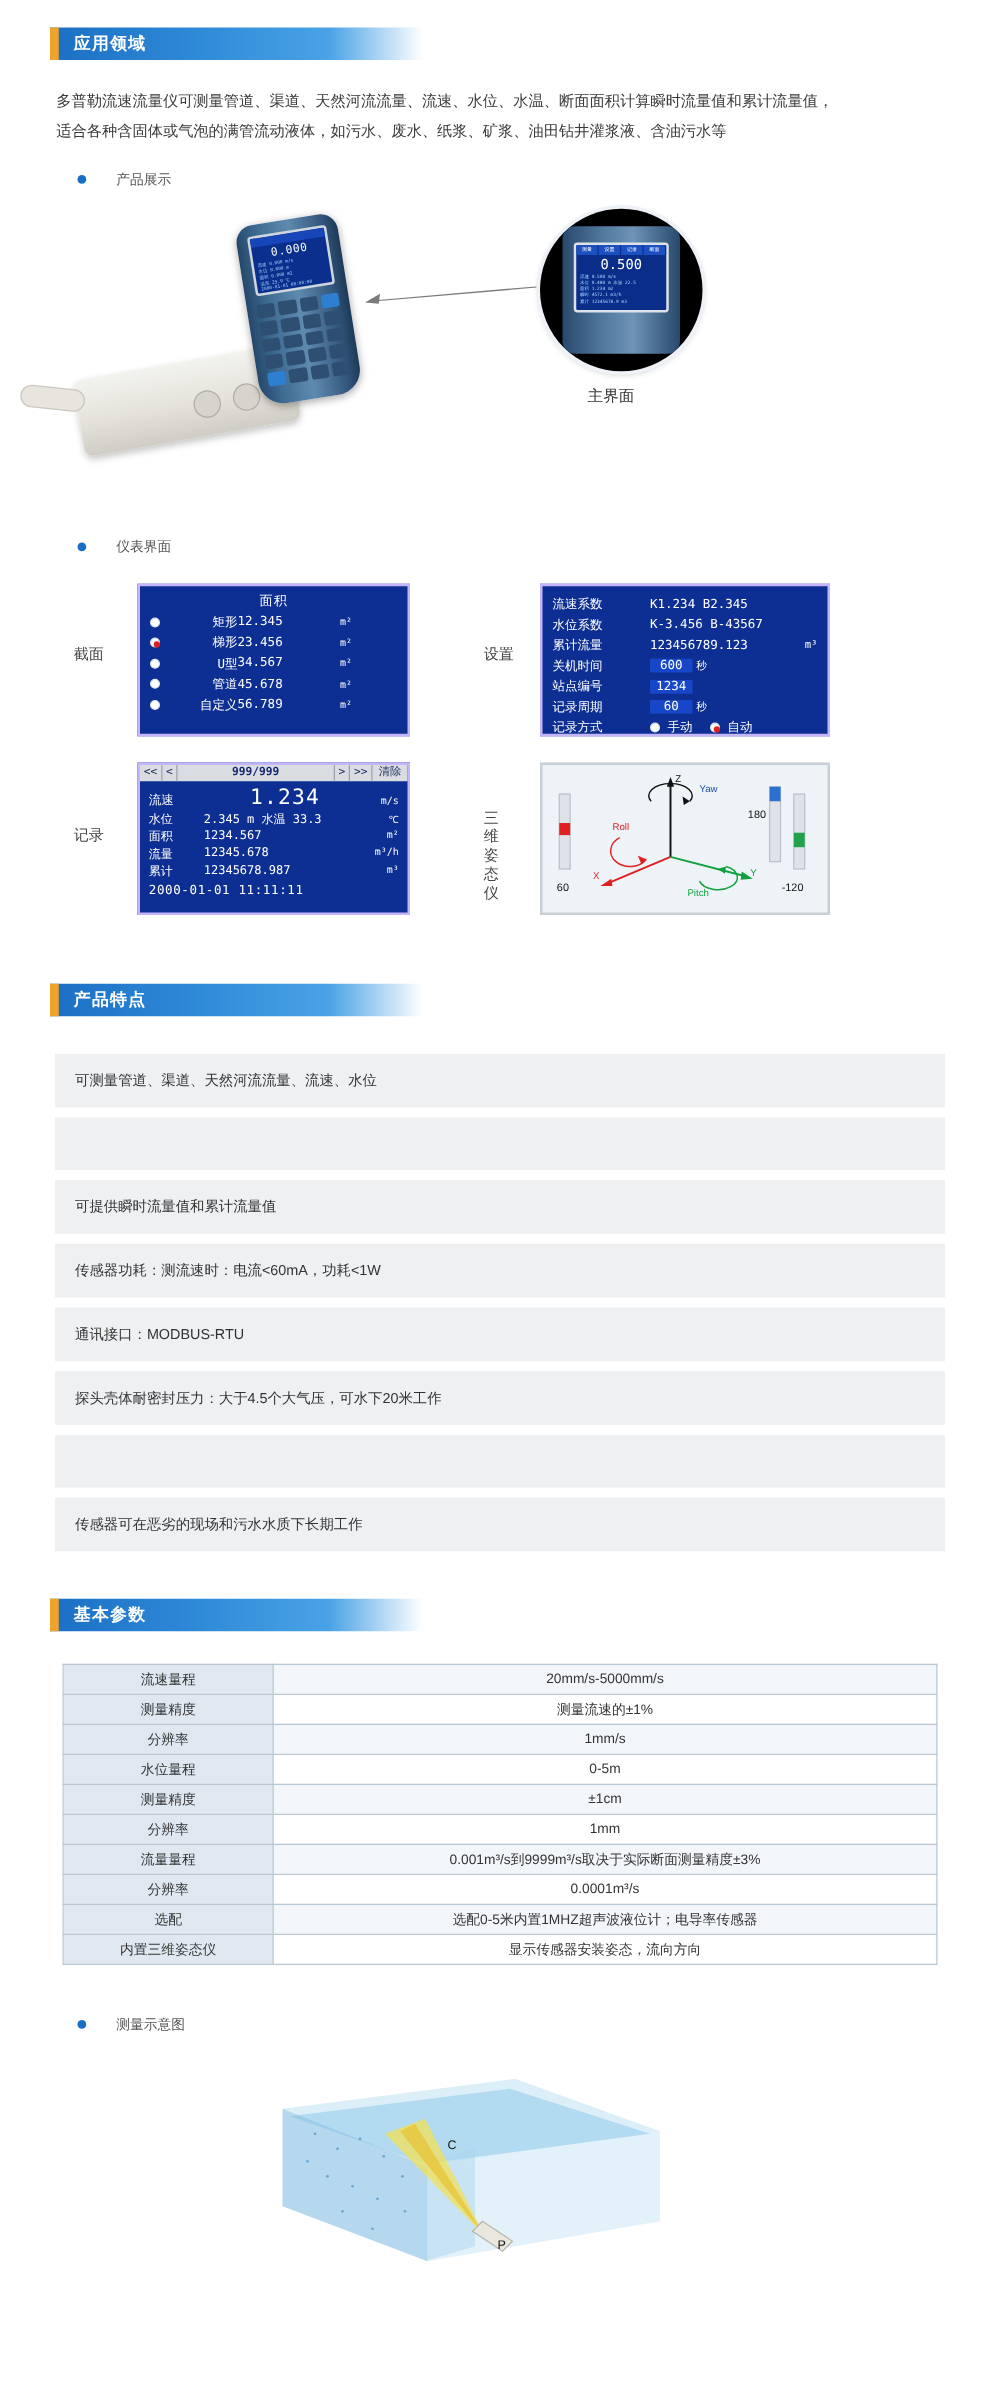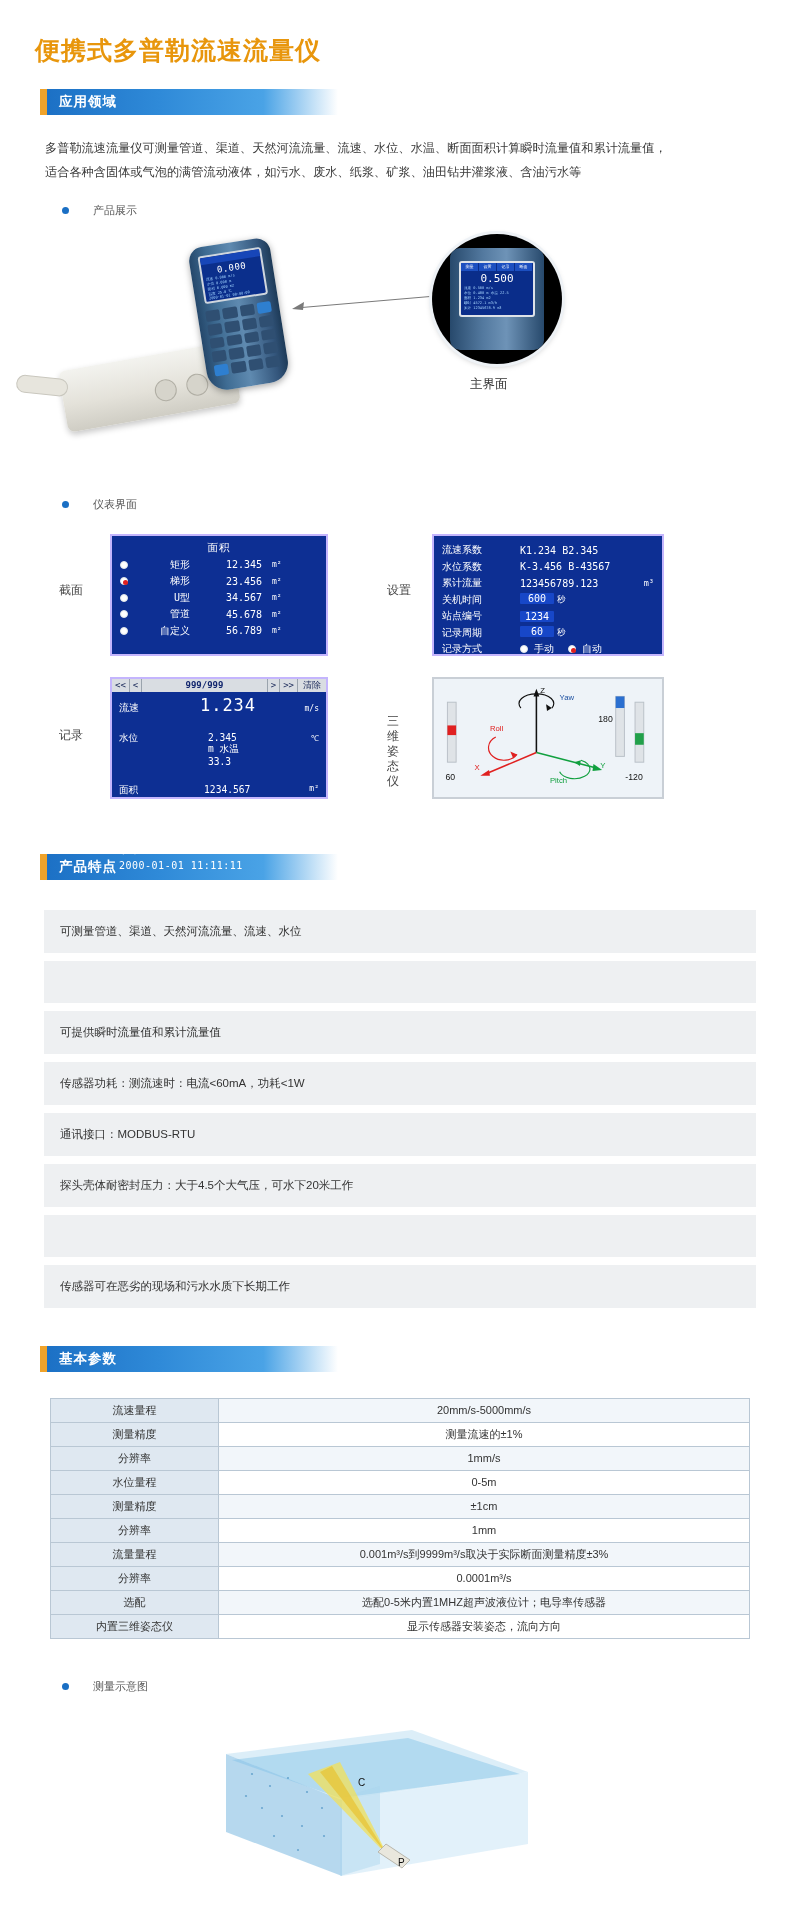--- a/index.html
+++ b/index.html
@@ -143,41 +143,41 @@
   .sec-row { display: flex; align-items: center; font-size: 10px; margin: 2.5px 0; }
   .radio {
     width: 8px; height: 8px; border-radius: 50%; background: #fff; border: 1px solid #dfe5ea;
     margin-right: 6px; flex: 0 0 auto; position: relative;
   }
   .radio.on::after {
     content: ""; position: absolute; left: 1.5px; top: 1.5px; width: 5px; height: 5px;
     border-radius: 50%; background: #e02020;
   }
   .sec-row .name { width: 56px; text-align: right; }
-  .sec-row .num { width: 72px; text-align: right; }
+  .sec-row .num { width: 72px; text-align: left; }
   .sec-row .unit { margin-left: 10px; font-size: 8px; }
 
   .set-row { display: flex; align-items: center; font-size: 10px; margin: 2.5px 0; }
   .set-row .lbl { width: 78px; }
   .set-row .val { flex: 1; }
   .set-row .boxed {
     background: #1747c8; padding: 0 4px; border-radius: 1px; display: inline-block; min-width: 34px; text-align: center;
   }
   .set-row .unit { font-size: 8.5px; margin-left: 3px; }
 
   .rec-topbar { display: flex; align-items: center; background: #d9dde2; color: #1b2a5a; font-size: 9px; height: 13px; }
   .rec-topbar span { padding: 0 3px; border-right: 1px solid #9aa3ad; line-height: 13px; }
   .rec-topbar .pagebox { flex: 1; text-align: center; color: #12266e; font-weight: bold; border-right: 1px solid #9aa3ad; }
   .rec-topbar .clear { border-right: none; padding: 0 5px; }
   .rec-body { padding: 3px 7px; }
   .rec-big { font-size: 9.5px; display: flex; align-items: baseline; }
   .rec-big .lb { width: 44px; font-size: 10px; }
   .rec-big .vv { font-size: 17px; letter-spacing: 1px; flex: 1; text-align: center; }
   .rec-big .uu { font-size: 8px; width: 26px; text-align: right; }
-  .rec-line { font-size: 9.6px; display: flex; margin-top: 17px; gap: 45px; }
+  .rec-line { font-size: 9.6px; display: flex; margin-top: 1px; }
   .rec-line .lb { width: 44px; }
   .rec-line .vv { flex: 1; }
   .rec-line .uu { font-size: 8px; width: 26px; text-align: right; }
   .rec-time { font-size: 10px; margin-top: 3px; letter-spacing: .5px; }
 
   
   .features { margin: 26px 40px 0 40px; }
   .frow { display: flex; gap: 0; flex-direction: column; }
   .fcell {
     flex: 1; background: #eef0f2; margin: 4px; padding: 14px 16px; font-size: 11.5px; color: #333;
@@ -197,21 +197,20 @@
   .spec-table tr:nth-child(even) td.v { background: #ffffff; }
 
   
   .diagram-wrap { margin-top: 16px; position: relative; height: 190px; }
 </style>
 </head>
 <body>
 
 <div class="page">
 
-  <div class="main-title">便携式多普勒流速流量仪</div>
 
   <div class="banner">
     <span class="bar"></span>
     <span class="btext">应用领域</span>
   </div>
 
   <div class="intro">
     <span>多普勒流速流量仪可测量管道、渠道、天然河流流量、流速、水位、水温、断面面积计算瞬时流量值和累计流量值，</span><br>
     <span>适合各种含固体或气泡的满管流动液体，如污水、废水、纸浆、矿浆、油田钻井灌浆液、含油污水等</span>
   </div>

